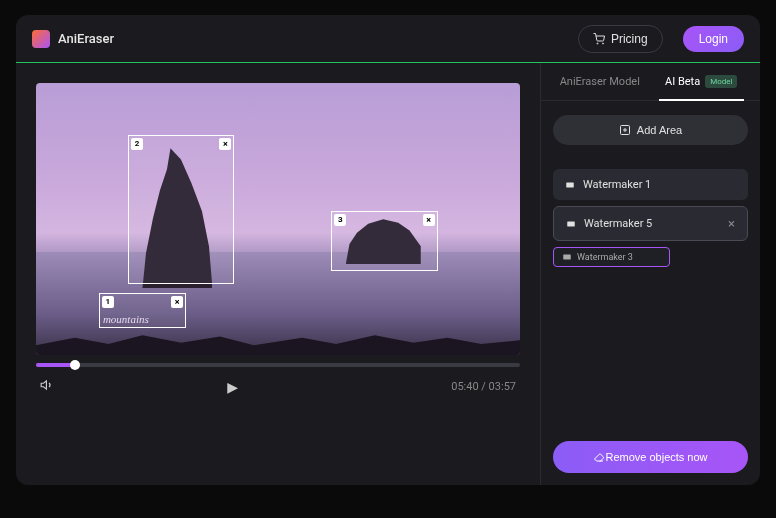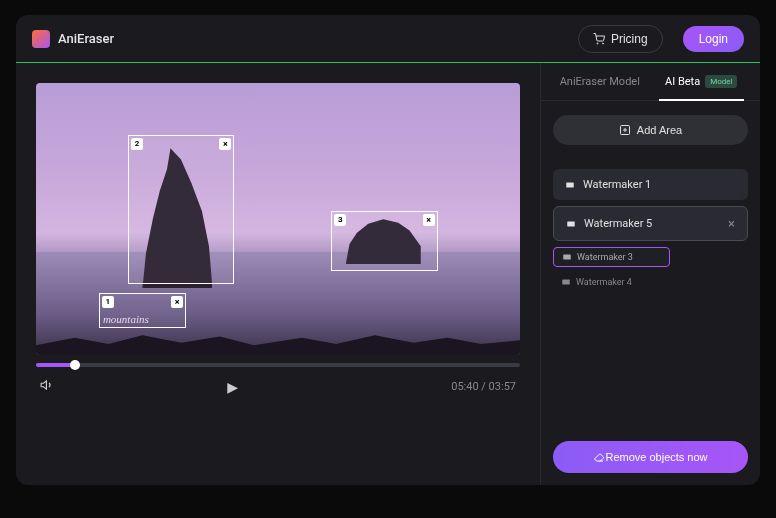--- a/index.html
+++ b/index.html
@@ -376,26 +376,20 @@
               </svg>
             <span>Watermaker 5</span>
             <span class="wm-close">×</span>
           </div>
           <div class="wm-input">
             <svg class="wm-icon" viewBox="0 0 24 24" fill="currentColor">
                 <rect x="3" y="6" width="18" height="12" rx="1"></rect>
               </svg>
             <span>Watermaker 3</span>
           </div>
-          <div class="wm-small">
-            <svg class="wm-icon" viewBox="0 0 24 24" fill="currentColor">
-                <rect x="3" y="6" width="18" height="12" rx="1"></rect>
-              </svg>
-            <span>Watermaker 4</span>
-          </div>
         </div>
       </div>
 
       <div class="side-footer">
         <button class="remove-btn">
           <svg width="12" height="12" viewBox="0 0 24 24" fill="none" stroke="currentColor" stroke-width="2">
               <path d="M20 20H7l-4-4 9.5-9.5a2 2 0 0 1 2.8 0l5.2 5.2a2 2 0 0 1 0 2.8L13 22"></path>
             </svg>
           <span>Remove objects now</span>
         </button>

